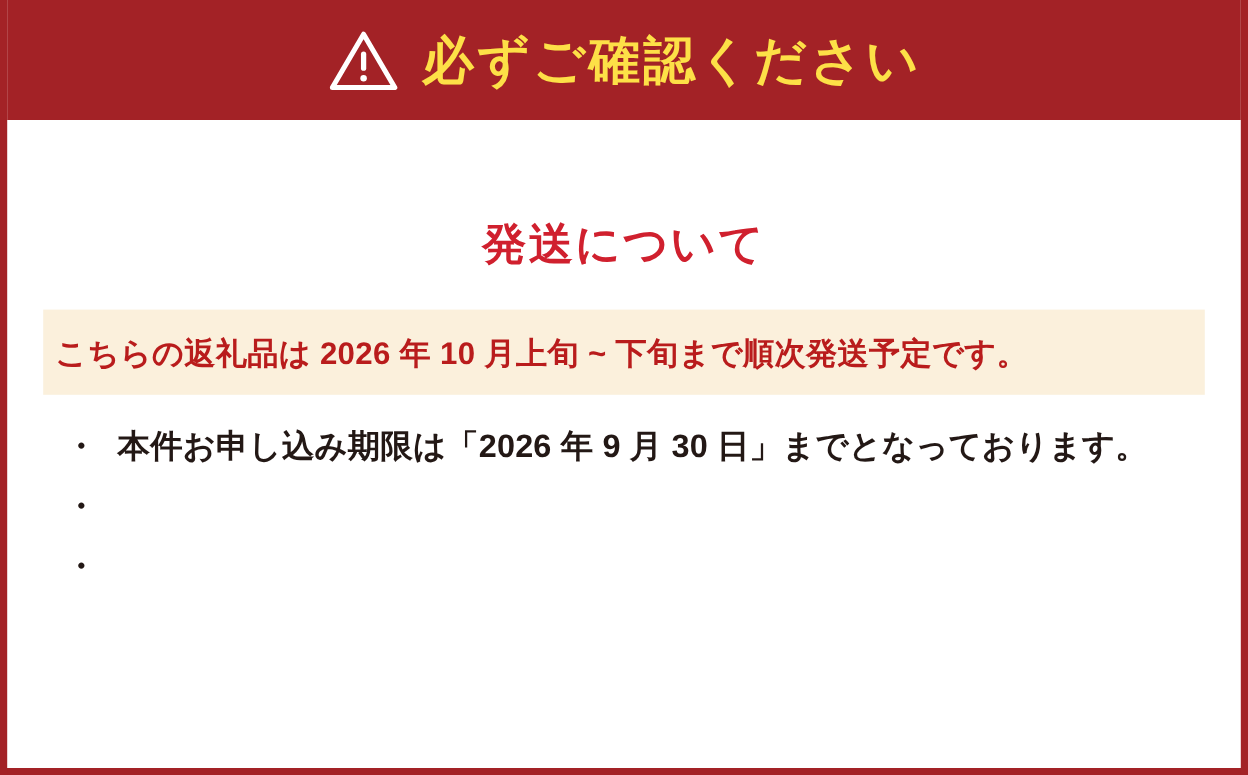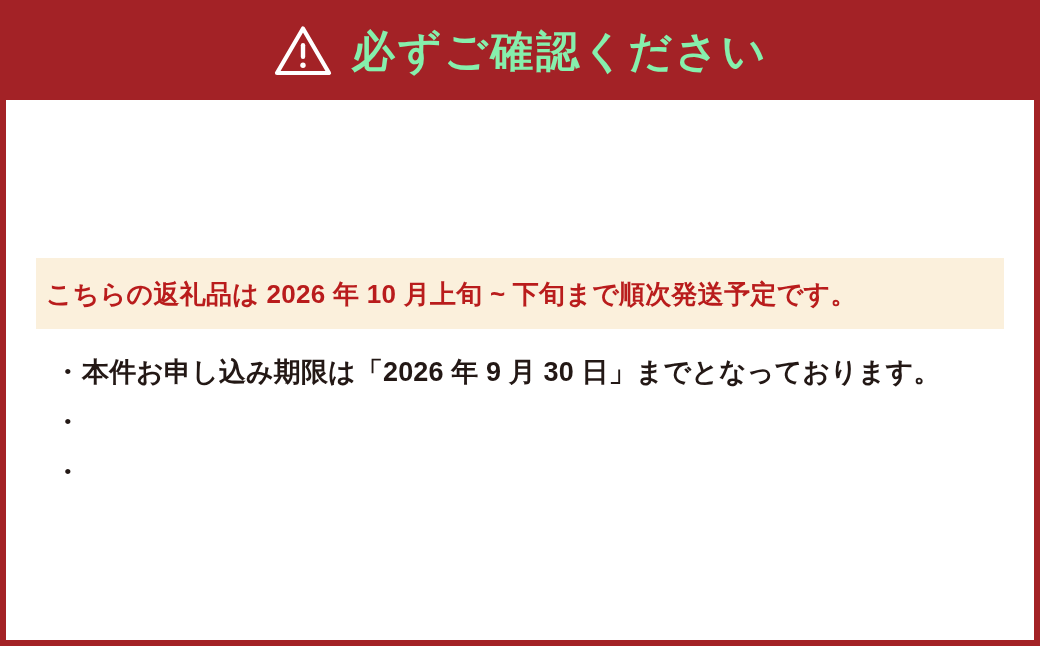--- a/index.html
+++ b/index.html
@@ -37,21 +37,21 @@
     gap: 18px;
   }
   .warning-icon {
     display: block;
     width: 62px;
     height: 56px;
     flex: none;
     margin-top: 2px;
   }
   .header-title {
-    color: #86efac;
+    color: #fde047;
     font-size: 43px;
     font-weight: 700;
     letter-spacing: 0.06em;
     line-height: 1;
     white-space: nowrap;
     margin-top: 2px;
   }
 
   
   .notice-body {
@@ -112,20 +112,21 @@
     display: flex;
     align-items: flex-start;
   }
   .bullet-mark {
     flex: none;
     width: 28px;
     text-align: left;
   }
   .bullet-text {
     display: block;
+    margin-left: 16px;
   }
   .bullet-subline {
     display: block;
   }
 </style>
 </head>
 <body>
 
 <div class="notice-card">
 
@@ -135,20 +136,21 @@
         <path d="M31 5.5 L57 50 L5 50 Z" fill="none" stroke="#ffffff" stroke-width="4.2" stroke-linejoin="round" stroke-linecap="round"></path>
         <rect x="28.8" y="20" width="4.4" height="16" rx="2.2" fill="#ffffff"></rect>
         <circle cx="31" cy="42.2" r="2.7" fill="#ffffff"></circle>
       </svg>
     </span>
     <span class="header-title">必ずご確認ください</span>
   </div>
 
   <div class="notice-body">
 
+    <h2 class="section-heading">発送について</h2>
 
     <div class="highlight-band">
       <span class="highlight-text">こちらの返礼品は 2026 年 10 月上旬 ~ 下旬まで順次発送予定です。</span>
     </div>
 
     <ul class="bullet-list">
       <li class="bullet-item">
         <span class="bullet-mark">・</span>
         <span>
           <span class="bullet-text">本件お申し込み期限は「2026 年 9 月 30 日」までとなっております。</span>

